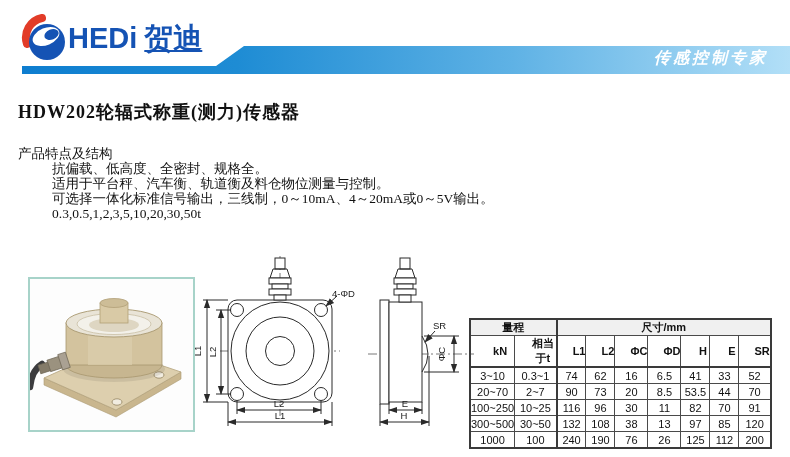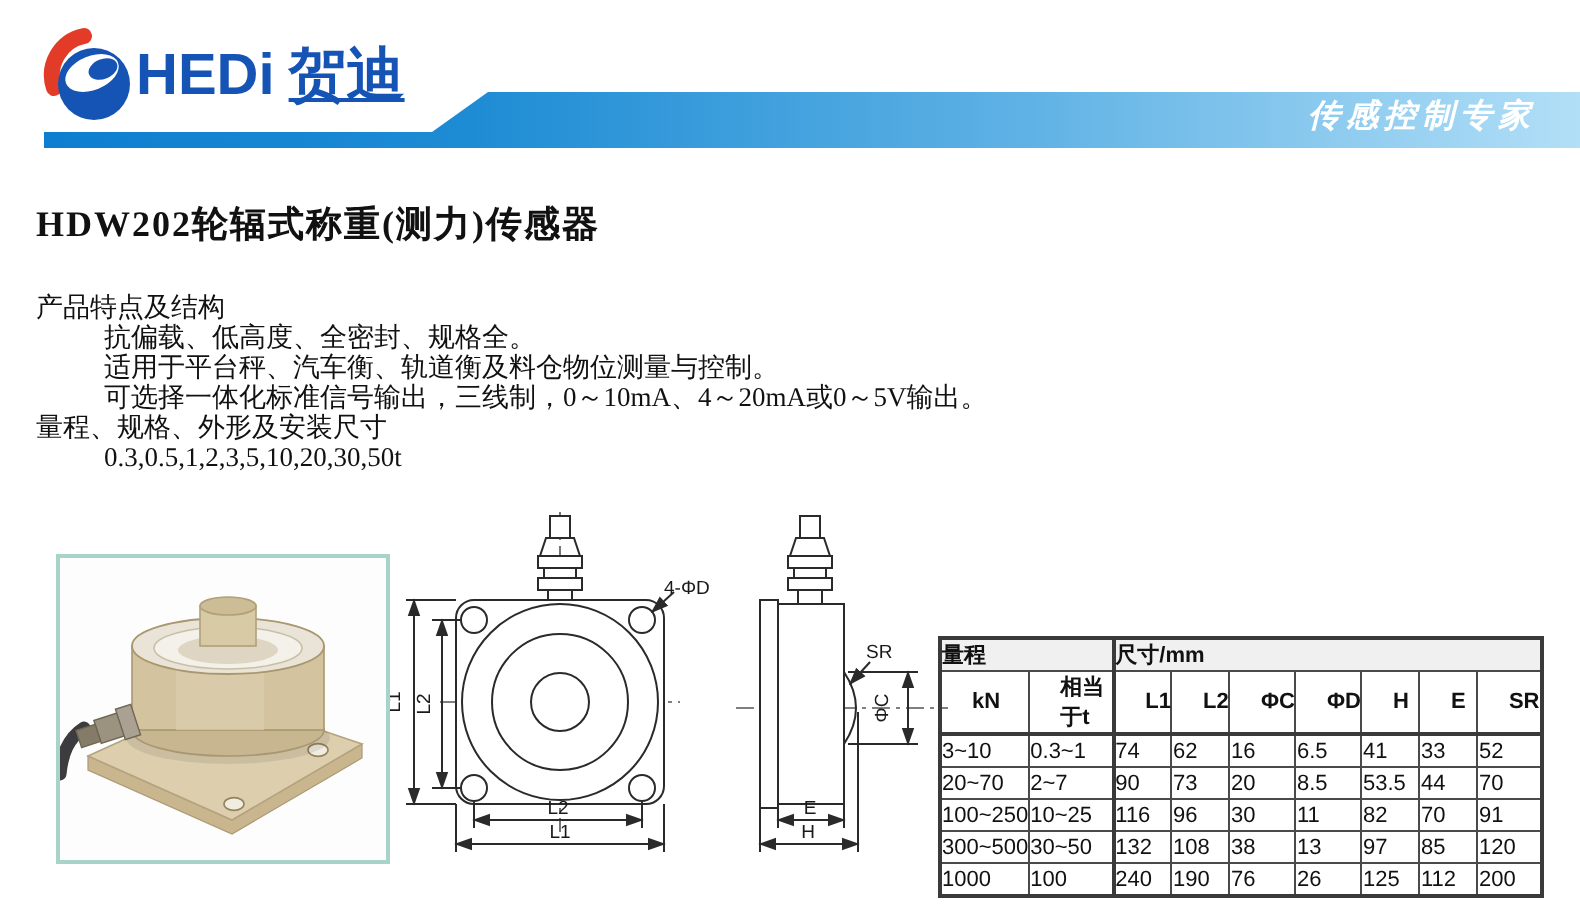--- a/index.html
+++ b/index.html
@@ -32,21 +32,21 @@
   .drw{position:absolute;}
   .drw line,.drw path.s,.drw rect,.drw circle,.drw polygon.s{stroke:#2a2a2a;stroke-width:1;fill:none;}
   .drw .fw{fill:#ffffff;}
   .drw .cl{stroke:#555;stroke-width:0.8;stroke-dasharray:9 3 2 3;}
   .drw text{font-family:"Liberation Sans",sans-serif;font-size:9.5px;fill:#1a1a1a;}
 
   
   #spec{position:absolute;left:469px;top:318px;border-collapse:collapse;
         font-family:"Liberation Sans","DejaVu Sans",sans-serif;font-size:11px;color:#111;
         border:2px solid #3a3a3a;}
-  #spec th,#spec td{border:1px solid #4a4a4a;text-align:left;padding:0;height:15px;font-weight:400;margin-left:48px;}
+  #spec th,#spec td{border:1px solid #4a4a4a;text-align:center;padding:0;height:15px;font-weight:400;margin-left:48px;}
   #spec th{font-weight:700;}
   #spec tr.ghdr th{background:#f0f0f0;}
   #spec tr.chdr th{border-bottom:2px solid #3a3a3a;padding-left:15px;}
   #spec .gsep{border-left:2px solid #3a3a3a;}
 </style>
 </head>
 <body>
 
 <div id="page">
 
@@ -63,21 +63,20 @@
   <div id="band"></div>
   <div id="tagline">传感控制专家</div>
 
   <div id="title">HDW202轮辐式称重(测力)传感器</div>
 
   <div id="features">
     <div>产品特点及结构</div>
     <div class="ind">抗偏载、低高度、全密封、规格全。</div>
     <div class="ind">适用于平台秤、汽车衡、轨道衡及料仓物位测量与控制。</div>
     <div class="ind">可选择一体化标准信号输出，三线制，0～10mA、4～20mA或0～5V输出。</div>
-    <div>量程、规格、外形及安装尺寸</div>
     <div class="ind">0.3,0.5,1,2,3,5,10,20,30,50t</div>
   </div>
 
   <div id="photo-frame">
     <svg width="163" height="151" viewBox="0 0 163 151">
       <polygon points="14,99 86,131 151,93 151,100 86,138 14,106" fill="#c9b68e" stroke="#ab9a74" stroke-width="0.6"></polygon>
       <polygon points="14,99 80,69 151,93 86,131" fill="#ddcfae" stroke="#b4a37d" stroke-width="0.8"></polygon>
       <ellipse cx="129" cy="96" rx="5" ry="3.2" fill="#f1ece0" stroke="#93835f" stroke-width="0.8"></ellipse>
       <ellipse cx="87" cy="123" rx="5" ry="3.2" fill="#f1ece0" stroke="#93835f" stroke-width="0.8"></ellipse>
       <ellipse cx="84" cy="90" rx="51" ry="13" fill="rgba(0,0,0,0.08)"></ellipse>

